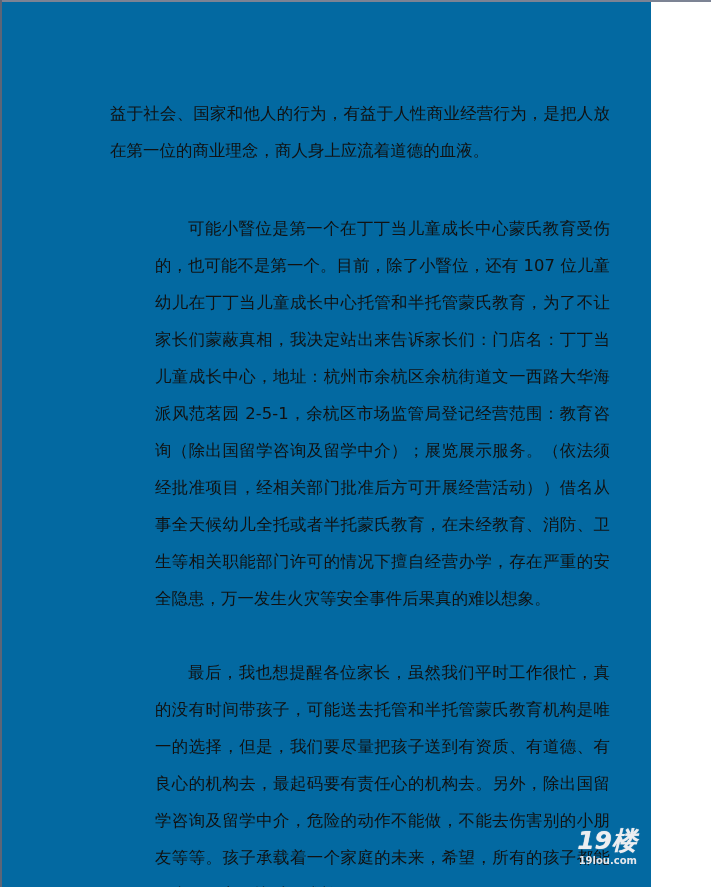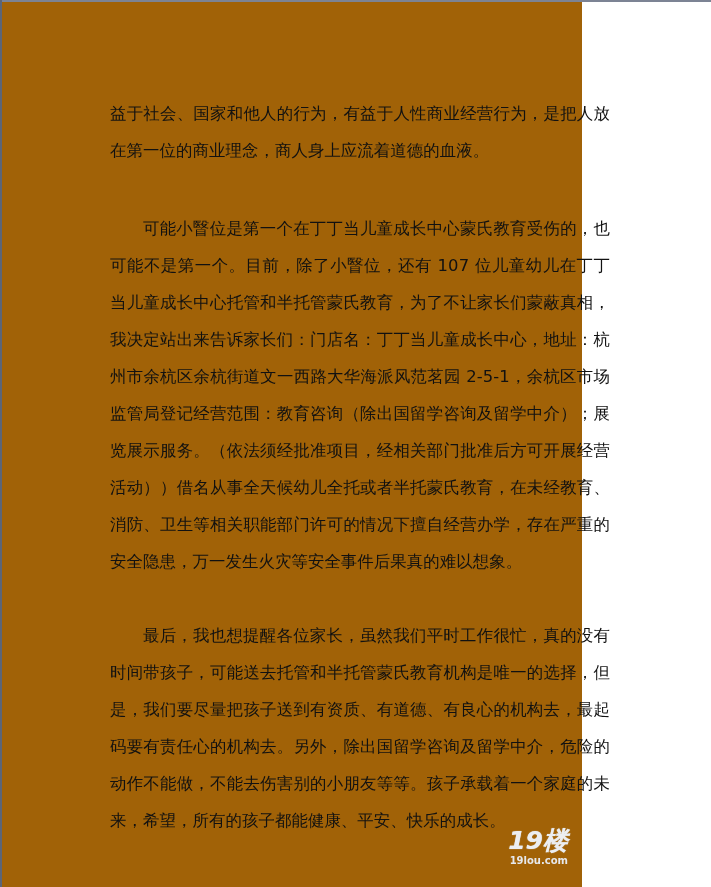--- a/index.html
+++ b/index.html
@@ -22,42 +22,43 @@
   }
   .frame-left {
     position: absolute;
     left: 0; top: 0;
     width: 2px; height: 887px;
     background: #5c6577;
   }
   .page {
     position: absolute;
     left: 2px; top: 2px;
-    width: 580px; height: 885px;
-    background: #a16207;
+    width: 649px; height: 885px;
+    background: #0369a1;
   }
   .content {
     position: absolute;
     left: 108px;
     top: 93px;
     width: 500px;
     color: #111111;
     font-size: 16.4px;
     line-height: 37px;
     letter-spacing: 0.1px;
   }
   .para {
     margin: 0;
     padding: 0;
     text-align: justify;
     text-align-last: left;
     word-break: break-all;
   }
   .para.indent {
     text-indent: 33px;
+    margin-left: 45px;
   }
   .para + .para {
     margin-top: 38px;
   }
   .para2 { margin-top: 41px !important; }
   .para3 { margin-top: 37px !important; }
 
   .watermark {
     position: absolute;
     right: 14px;

